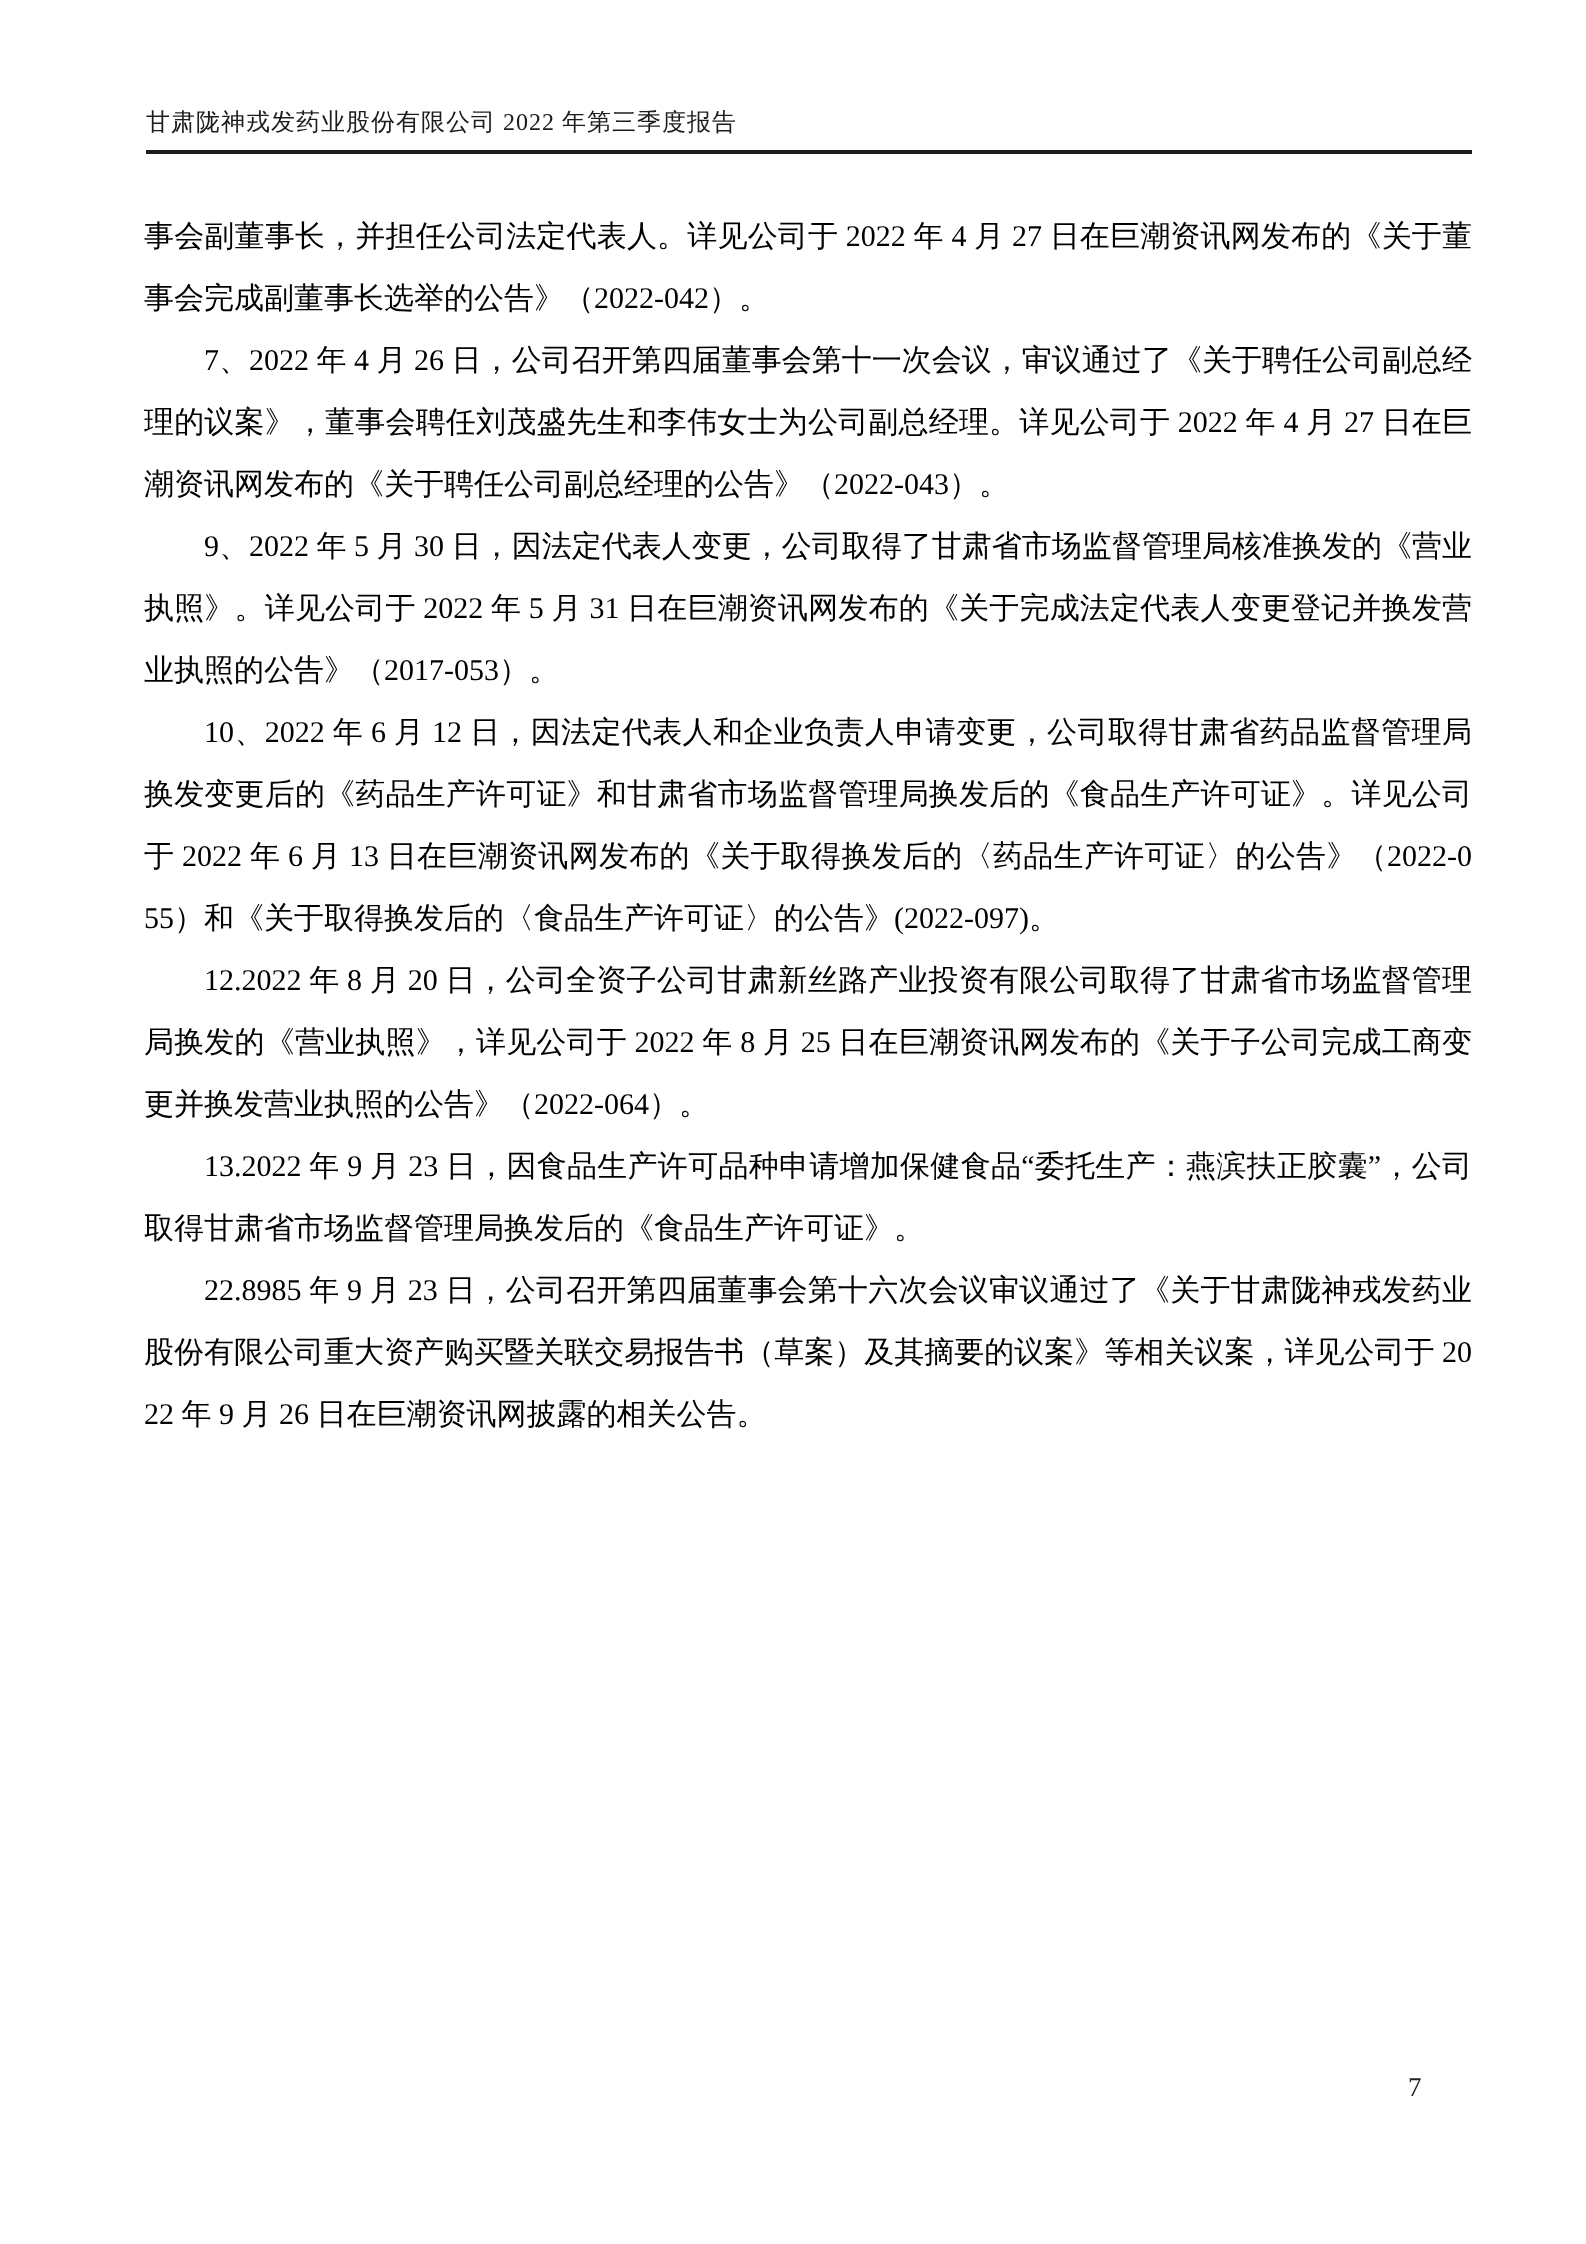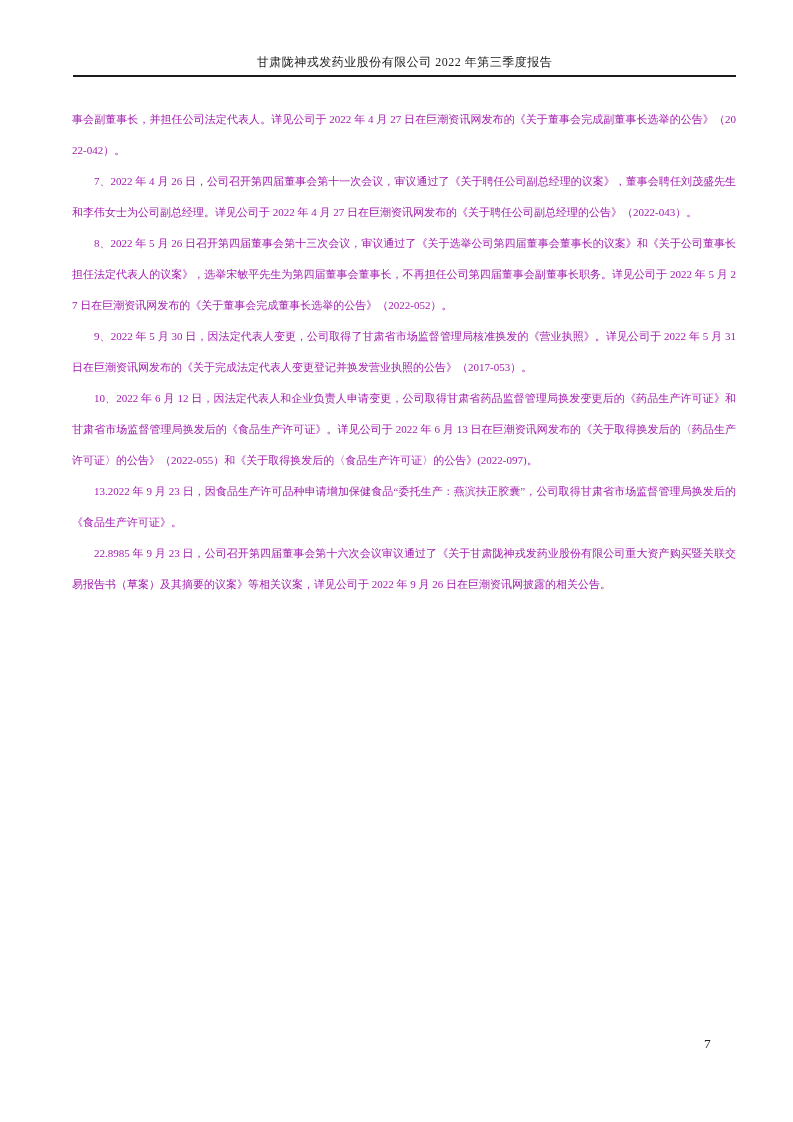--- a/index.html
+++ b/index.html
@@ -11,34 +11,34 @@
     background: #ffffff;
     color: #111111;
     font-family: "Liberation Serif", "DejaVu Serif", serif;
     overflow: hidden;
   }
   .header {
     margin: 0 57px 0 73px;
     padding-top: 52px;
     padding-bottom: 5px;
     border-bottom: 2px solid #1c1c1c;
-    text-align: center;
+    text-align: left;
   }
   .header-title {
     font-size: 12px;
     line-height: 16px;
     color: #1c1c1c;
     letter-spacing: 0.5px;
   }
   .body-text {
     margin: 27px 57px 0 72px;
-    font-size: 11px;
+    font-size: 15px;
     line-height: 31px;
     text-align: justify;
-    color: #a21caf;
+    color: #000000;
   }
   .body-text p {
     text-indent: 2em;
     margin: 0;
     word-break: break-all;
   }
   .body-text p.continuation {
     text-indent: 0;
   }
   .page-number {
@@ -54,22 +54,22 @@
 
 <div class="page">
 
   <header class="header">
     <span class="header-title">甘肃陇神戎发药业股份有限公司 2022 年第三季度报告</span>
   </header>
 
   <main class="body-text">
     <p class="continuation">事会副董事长，并担任公司法定代表人。详见公司于 2022 年 4 月 27 日在巨潮资讯网发布的《关于董事会完成副董事长选举的公告》（2022-042）。</p>
     <p>7、2022 年 4 月 26 日，公司召开第四届董事会第十一次会议，审议通过了《关于聘任公司副总经理的议案》，董事会聘任刘茂盛先生和李伟女士为公司副总经理。详见公司于 2022 年 4 月 27 日在巨潮资讯网发布的《关于聘任公司副总经理的公告》（2022-043）。</p>
-    <p>8、2022 年 5 月 26 日召开第四届董事会第十三次会议，审议通过了《关于选举公司第四届董事会董事长的议案》和《关于公司董事长担任法定代表人的议案》，选举宋敏平先生为第四届董事会董事长，不再担任公司第四届董事会副董事长职务。详见公司于 2022 年 5 月 27 日在巨潮资讯网发布的《关于董事会完成董事长选举的公告》（2022-052）。</p>
     <p>9、2022 年 5 月 30 日，因法定代表人变更，公司取得了甘肃省市场监督管理局核准换发的《营业执照》。详见公司于 2022 年 5 月 31 日在巨潮资讯网发布的《关于完成法定代表人变更登记并换发营业执照的公告》（2017-053）。</p>
     <p>10、2022 年 6 月 12 日，因法定代表人和企业负责人申请变更，公司取得甘肃省药品监督管理局换发变更后的《药品生产许可证》和甘肃省市场监督管理局换发后的《食品生产许可证》。详见公司于 2022 年 6 月 13 日在巨潮资讯网发布的《关于取得换发后的〈药品生产许可证〉的公告》（2022-055）和《关于取得换发后的〈食品生产许可证〉的公告》(2022-097)。</p>
+    <p>12.2022 年 8 月 20 日，公司全资子公司甘肃新丝路产业投资有限公司取得了甘肃省市场监督管理局换发的《营业执照》，详见公司于 2022 年 8 月 25 日在巨潮资讯网发布的《关于子公司完成工商变更并换发营业执照的公告》（2022-064）。</p>
     <p>13.2022 年 9 月 23 日，因食品生产许可品种申请增加保健食品“委托生产：燕滨扶正胶囊”，公司取得甘肃省市场监督管理局换发后的《食品生产许可证》。</p>
     <p>22.8985 年 9 月 23 日，公司召开第四届董事会第十六次会议审议通过了《关于甘肃陇神戎发药业股份有限公司重大资产购买暨关联交易报告书（草案）及其摘要的议案》等相关议案，详见公司于 2022 年 9 月 26 日在巨潮资讯网披露的相关公告。</p>
   </main>
 
   <div class="page-number">7</div>
 
 </div>
 
 </body></html>

